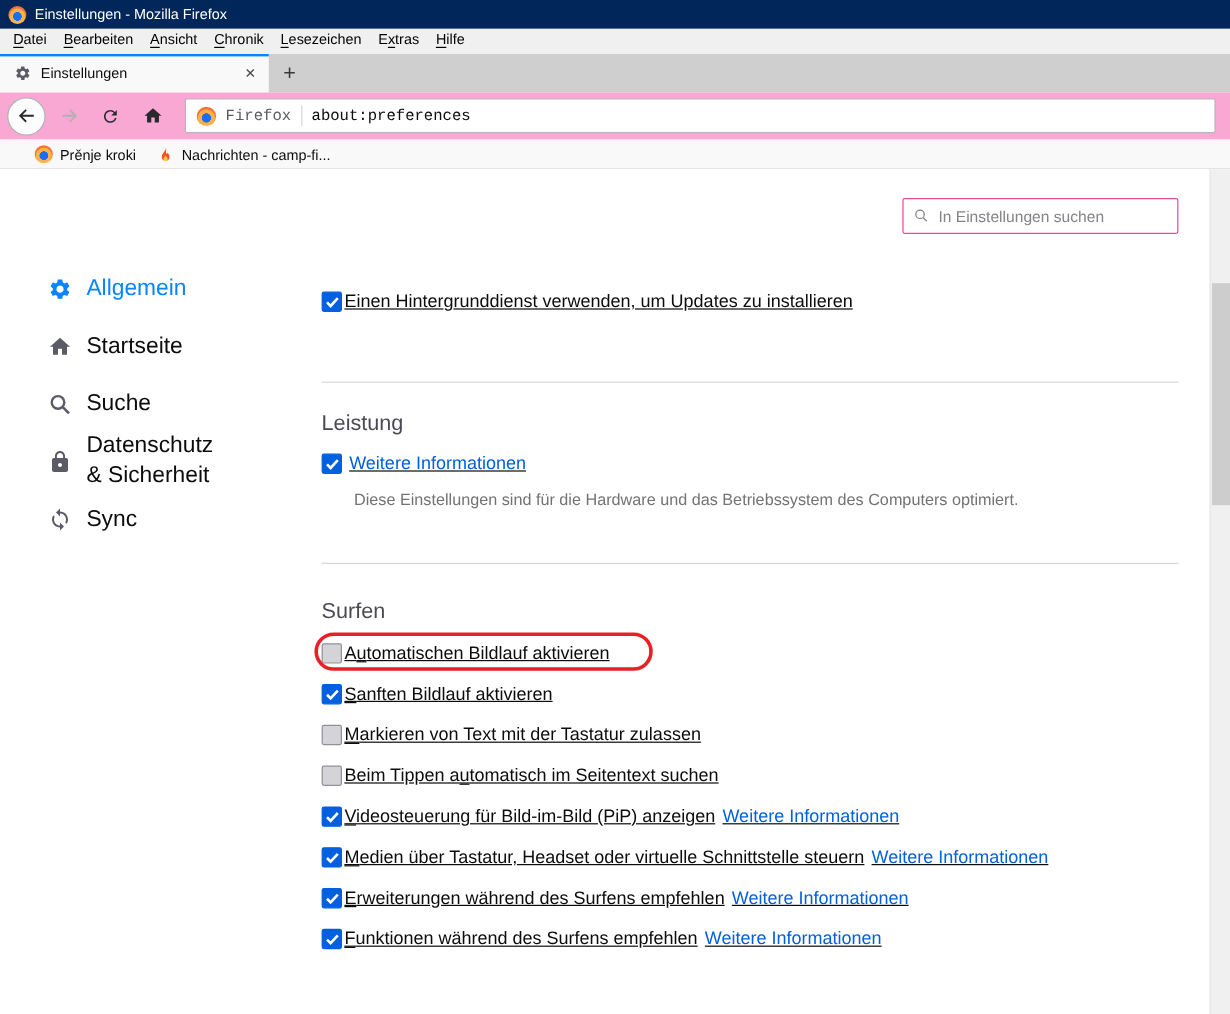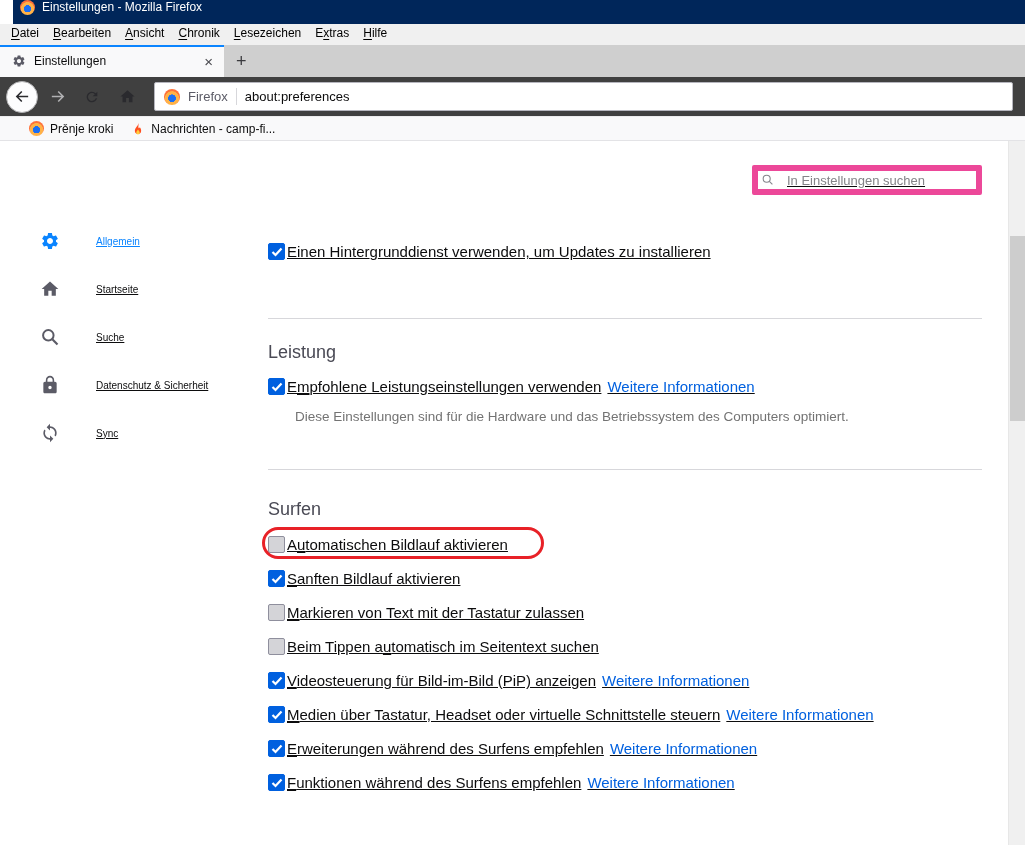--- a/index.html
+++ b/index.html
@@ -2,61 +2,61 @@
 <html><head>
 <meta charset="utf-8">
 <style>
   * { box-sizing: border-box; }
   html,body { margin:0; padding:0; }
   body {
     width:1025px; height:845px; overflow:hidden; background:#fff;
     font-family:"Liberation Sans", sans-serif; color:#0c0c0d;
   }
   
-  .titlebar { height:24px; background:#00265a; display:flex; align-items:flex-start; padding-left:7px; gap:7px;margin-left:13px; }
+  .titlebar { height:24px; background:#00265a; display:flex; align-items:center; padding-left:7px; gap:7px; }
   .titlebar-text { color:#fff; font-size:12px; }
   .ff-logo { width:16px; height:16px; border-radius:50%; flex:none;
     background: radial-gradient(circle at 50% 58%, #1b6ef3 0 30%, #ffb247 33% 55%, #ff7139 60% 80%, #e4265e 100%); }
   .ff-logo.tiny { width:15px; height:15px; }
   
   .menubar { height:21px; background:#f0f0f0; display:flex; padding-left:4px; font-size:12px; color:#000; }
   .menu-item { padding:2px 7px; cursor:default; }
   
   .tabbar { height:32px; background:#cfcfcf; display:flex; }
   .tab { width:224px; height:32px; background:#f9f9fa; display:flex; align-items:center; padding:0 8px 0 12px; gap:8px; position:relative; font-size:12px; }
   .tab::before { content:""; position:absolute; top:0; left:0; right:0; height:2px; background:#0a84ff; }
   .tab-gear { width:14px; height:14px; flex:none; }
   .tab-title { flex:1; white-space:nowrap; overflow:hidden; }
   .tab-close { font-size:15px; color:#4a4a4f; padding:0 3px; line-height:1; }
   .newtab-btn { font-size:18px; color:#3a3a3e; padding:0 12px; display:flex; align-items:center; }
   
-  .navbar { height:39px; background:#404040; display:flex; align-items:center; padding:0 6px; gap:3px; }
+  .navbar { height:39px; background:#f9a8d4; display:flex; align-items:center; padding:0 6px; gap:3px;font-family:Liberation Mono, monospace; }
   .nav-btn { width:32px; height:32px; display:flex; align-items:center; justify-content:center; flex:none; }
   .back-btn { border:1px solid #b1b1b3; border-radius:50%; background:#fdfdfe; }
   .urlbar { flex:1; height:29px; background:#fff; border:1px solid #b6b6be; border-radius:2px; margin-left:8px; margin-right:6px; display:flex; align-items:center; padding:0 9px; gap:8px; }
   .urlbar-firefox-label { color:#5b5b66; font-size:13px; }
   .urlbar-sep { width:1px; height:17px; background:#d7d7db; }
   .urlbar-url { font-size:13px; color:#0c0c0d; }
   
   .bookmarks { height:25px; background:#f9f9fa; display:flex; align-items:center; padding-left:24px; gap:8px; border-top:1px solid #ececee; border-bottom:1px solid #e3e3e6; }
   .bookmark { display:flex; align-items:center; gap:6px; font-size:12px; padding:2px 5px; }
   .flame { width:14px; height:14px; }
   
   .content { position:relative; height:704px; background:#fff; }
   .scrollbar { position:absolute; right:0; top:0; width:17px; height:100%; background:#f0f0f0; border-left:1px solid #e7e7e7; }
   .scroll-thumb { position:absolute; left:1px; width:15px; top:95px; height:185px; background:#cdcdcd; }
   
   .search-wrap { position:absolute; top:24px; right:43px; width:230px; height:30px; }
-  .search-input { width:100%; height:100%; border:6px solid #ec4899; border-radius:2px; padding:0 8px 0 29px;
-    font:13px "Liberation Sans", sans-serif; color:#0c0c0d; background:#fff;text-decoration:underline; }
+  .search-input { width:100%; height:100%; border:1px solid #ec4899; border-radius:2px; padding:0 8px 0 29px;
+    font:13px "Liberation Sans", sans-serif; color:#0c0c0d; background:#fff; }
   .search-input::placeholder { color:#848488; }
   .search-icon { position:absolute; left:9px; top:8px; width:13px; height:13px; color:#85858b; }
   
   .sidebar { position:absolute; left:40px; top:76px; }
-  .side-item { display:flex; align-items:center; gap:36px; height:48px; font-size:10px; color:#0c0c0d; width:200px; cursor:default;text-decoration:underline; }
+  .side-item { display:flex; align-items:center; gap:12px; height:48px; font-size:19px; color:#0c0c0d; width:200px; cursor:default; }
   .side-item svg { width:20px; height:20px; flex:none; color:#5b5b66; }
   .side-item.active { color:#0a84ff; }
   .side-item.active svg { color:#0a84ff; }
   .side-label { line-height:1.3; max-width:122px; }
   
   .main { position:absolute; left:268px; top:0; width:714px; }
   .divider { height:1px; background:#d7d7db; }
   .divider1 { margin-top:55px; }
   .divider2 { margin-top:45px; }
   .section-title { margin:0; font-size:18px; font-weight:400; color:#4a4a55; line-height:22px; }
@@ -210,21 +210,20 @@
     <div class="divider divider1"></div>
 
     <h2 class="section-title perf-title">Leistung</h2>
 
     <div class="row perf-row">
       <span class="checkbox checked">
           <svg viewBox="0 0 12 10">
             <polyline points="1.5,5 4.5,8 10.5,1.5" fill="none" stroke="#fff" stroke-width="2.2"></polyline>
           </svg>
         </span>
-      <span class="cb-label">E<u>m</u>pfohlene Leistungseinstellungen verwenden</span>
       <a class="learn">Weitere Informationen</a>
     </div>
 
     <div class="perf-desc">Diese Einstellungen sind für die Hardware und das Betriebssystem des Computers optimiert.</div>
 
     <div class="divider divider2"></div>
 
     <h2 class="section-title browse-title">Surfen</h2>
 
     <div class="rows">

